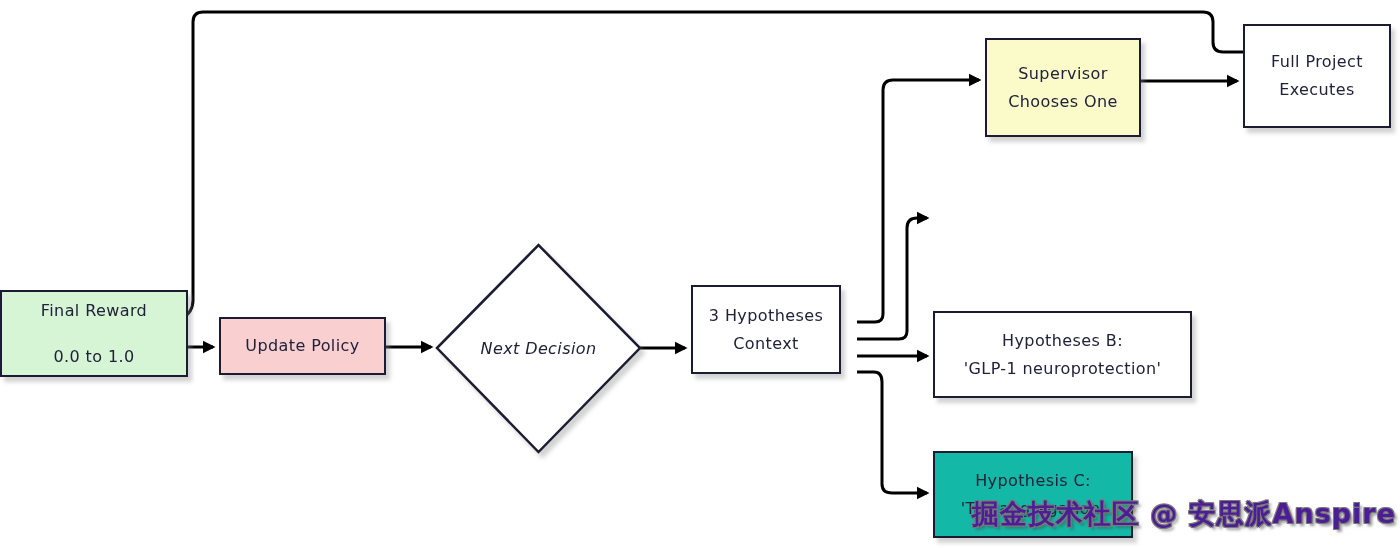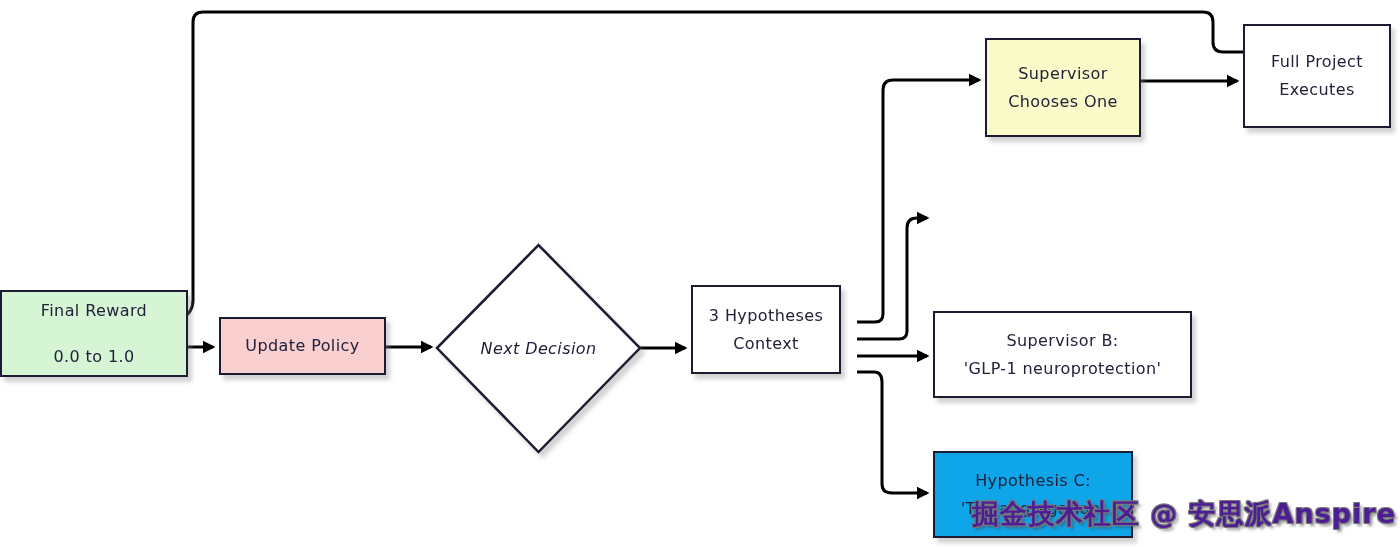--- a/index.html
+++ b/index.html
@@ -134,25 +134,25 @@
     <span>Next Decision</span>
   </div>
 
   <div class="node n-context" style="background: rgb(255, 255, 255);">
     <span>3 Hypotheses</span>
     <span>Context</span>
   </div>
 
 
   <div class="node n-hyp-b" style="background: rgb(255, 255, 255);">
-    <span>Supervisor B:</span>
+    <span>Hypotheses B:</span>
     <span>'GLP-1 neuroprotection'</span>
   </div>
 
-  <div class="node n-hyp-c" style="background: #0ea5e9;">
+  <div class="node n-hyp-c" style="background: #14b8a6;">
     <span>Hypothesis C:</span>
     <span>'Tau aggregation'</span>
   </div>
 
   <div class="node n-supervisor" style="background: rgb(251, 251, 201);">
     <span>Supervisor</span>
     <span>Chooses One</span>
   </div>
 
   <div class="node n-full-project" style="background: rgb(255, 255, 255);">

